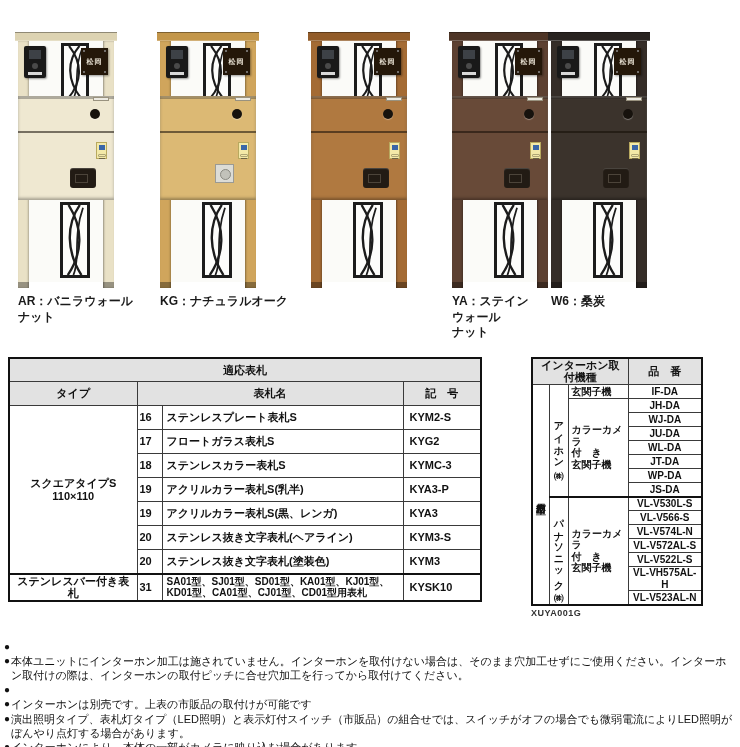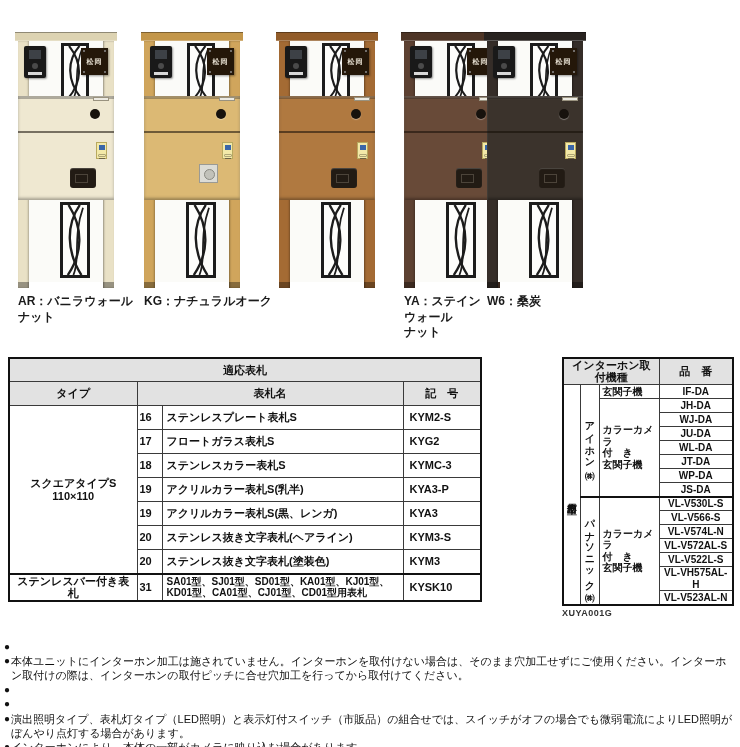--- a/index.html
+++ b/index.html
@@ -5,21 +5,21 @@
   * { margin:0; padding:0; box-sizing:border-box; }
   html,body { background:#fff; }
   body {
     width:740px; height:747px; position:relative; overflow:hidden;
     font-family:"Liberation Sans","DejaVu Sans",sans-serif;
     color:#111;
   }
   .pre { white-space:pre-line; }
 
   
-  .products { display:flex; padding:32px 16px 0 18px; }
+  .products { display:flex; padding:32px 16px 0 18px;gap:16px; }
   .product { display:block; }
   .product.w0 { width:126px; }
   .product.w1 { width:135px; }
   .product.w2 { width:125px; }
   .product.w3 { width:83px; }
   .product.w4 { width:120px; }
   .caption { margin-top:6px; font-size:12px; font-weight:bold; line-height:1.3; color:#1a1a1a; }
 
   .post { position:relative; width:96px; height:256px; }
   .cap { position:absolute; top:0; left:-3px; right:-3px; height:9px;
@@ -73,21 +73,21 @@
   td { border:1px solid #3a3a3a; font-size:11px; font-weight:bold; padding:0 4px; height:24px;
        line-height:1.15; overflow:hidden; }
   .t-left { width:472px; border:2px solid #111; }
   .t-left td.hd, .t-right td.hd { background:#e2e2e2; text-align:center; }
   .t-left .num { text-align:left; padding:0 2px; }
   .t-left .center { text-align:center; }
   .t-left .code { padding-left:6px; }
   .t-left tr.thick td { border-top:2px solid #111; }
   .t-left .two-line { font-size:10px; line-height:1.15; }
 
-  .t-right-wrap { margin-left:72px;padding-left:8px; }
+  .t-right-wrap { margin-left:41px;padding-left:8px; }
   .t-right { width:170px; border:2px solid #111; }
   .t-right td { height:14px; font-size:10px; padding:0 3px; }
   .t-right td.hd { font-size:11px; }
   .t-right td.code { text-align:center; padding:0 1px; letter-spacing:0; }
   .t-right td.cat { font-size:10px; }
   .t-right td.vert { padding:0; text-align:center; vertical-align:middle; }
   .t-right td.vert span { writing-mode:vertical-rl; text-orientation:upright; font-size:10px; letter-spacing:1px; display:inline-block; }
   .t-right tr.thick td { border-top:2px solid #111; }
   .doc-code { font-size:9px; color:#333; margin-top:2px; font-weight:bold; letter-spacing:.5px; }
 
@@ -463,20 +463,21 @@
   </div>
   <div class="note">
     <span class="b">●</span>
     <span>本体ユニットにインターホン加工は施されていません。インターホンを取付けない場合は、そのまま穴加工せずにご使用ください。インターホン取付けの際は、インターホンの取付ピッチに合せ穴加工を行ってから取付けてください。</span>
   </div>
   <div class="note">
     <span class="b">●</span>
   </div>
   <div class="note">
     <span class="b">●</span>
+    <span>インターホンは別売です。上表の市販品の取付けが可能です</span>
   </div>
   <div class="note">
     <span class="b">●</span>
     <span>演出照明タイプ、表札灯タイプ（LED照明）と表示灯付スイッチ（市販品）の組合せでは、スイッチがオフの場合でも微弱電流によりLED照明がぼんやり点灯する場合があります。</span>
   </div>
   <div class="note">
     <span class="b">●</span>
     <span>インターホンにより、本体の一部がカメラに映り込む場合があります。</span>
   </div>
 </div>

